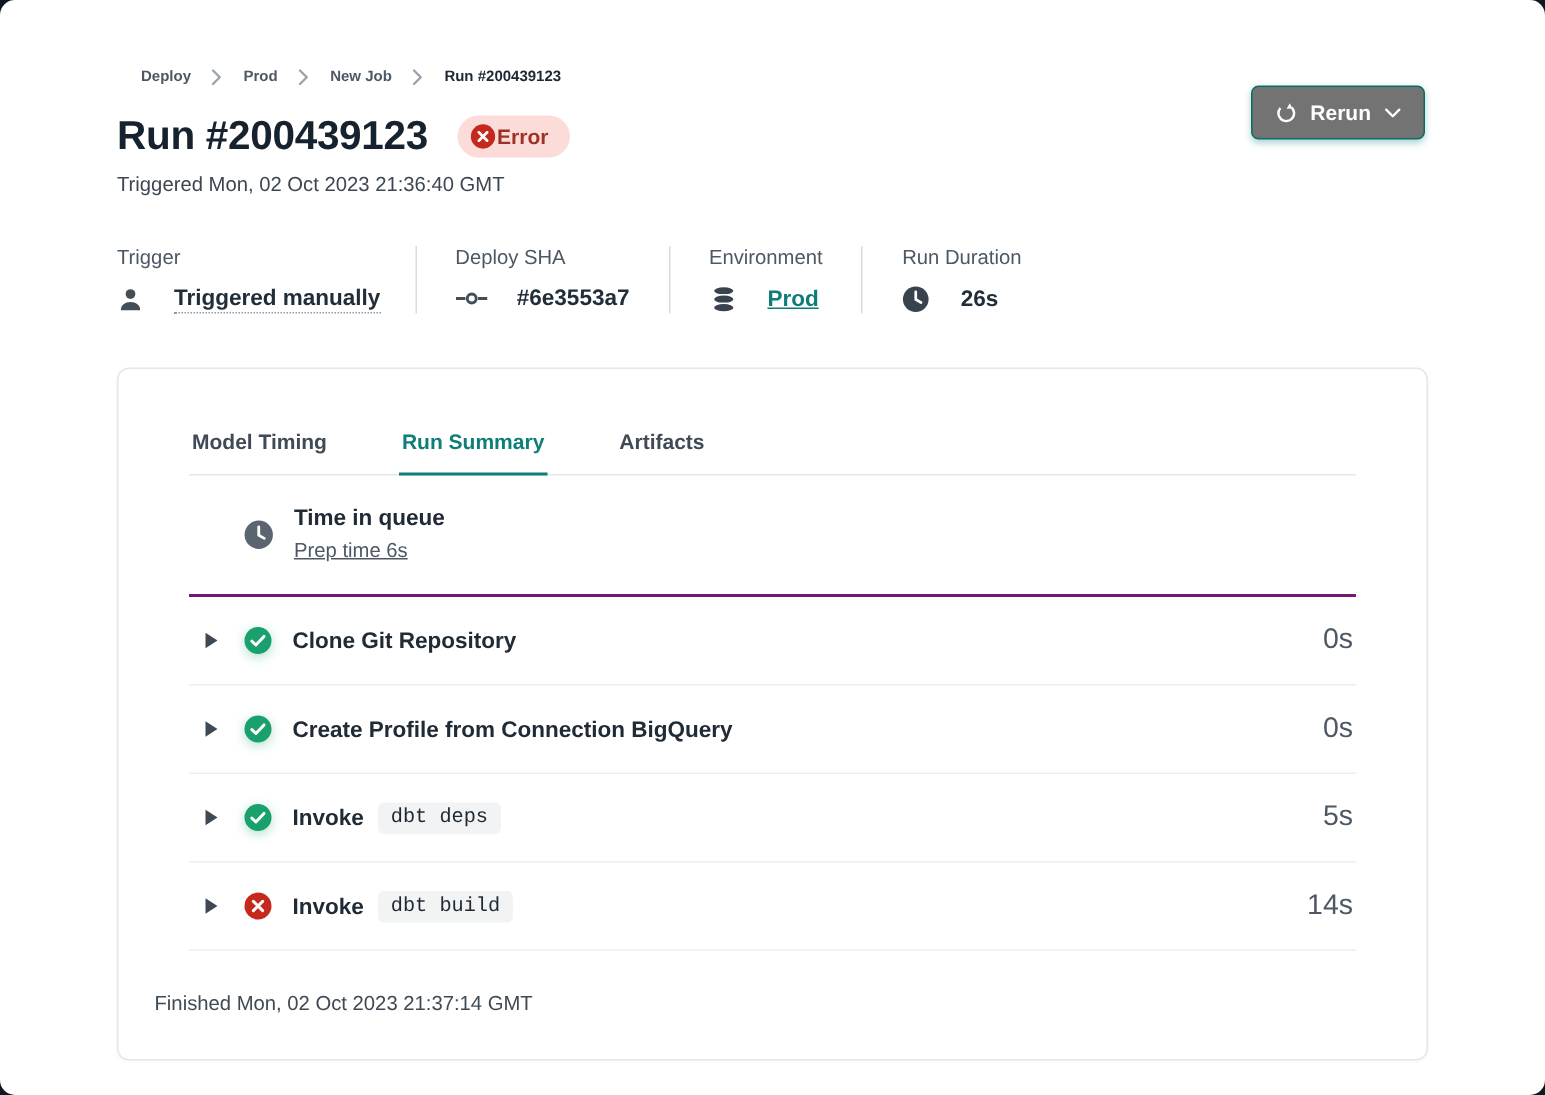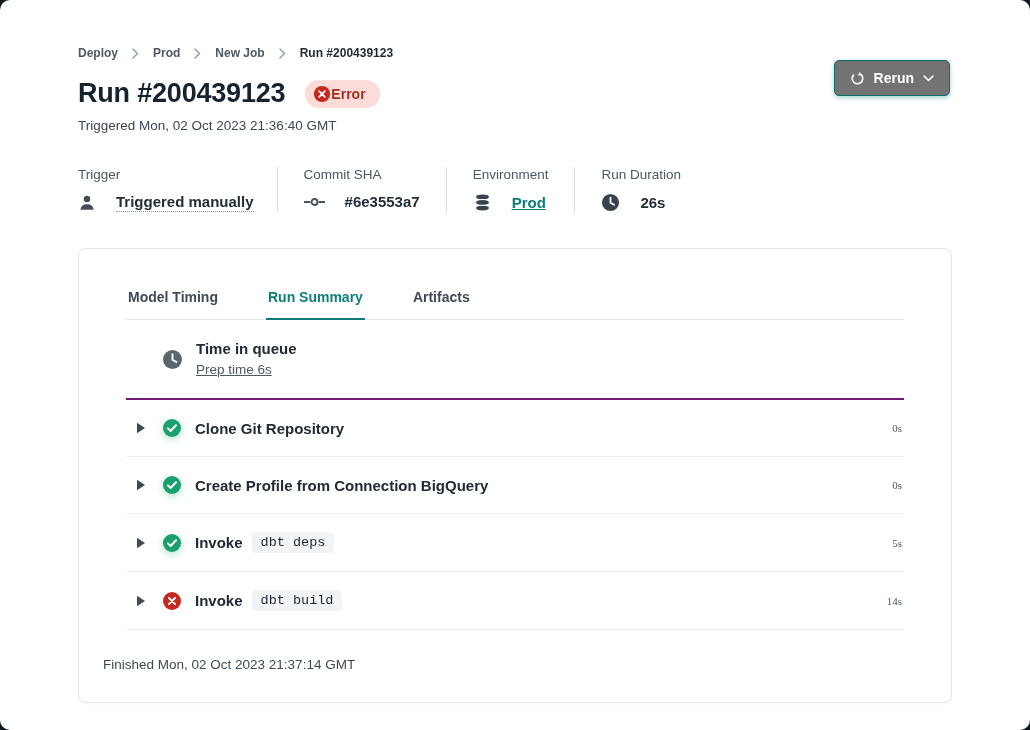--- a/index.html
+++ b/index.html
@@ -1,20 +1,20 @@
 <!DOCTYPE html>
 <html><head>
 <meta charset="utf-8">
 <style>
   * { margin:0; padding:0; box-sizing:border-box; }
   html,body { width:1030px; height:730px; background:#10181f; font-family:"Liberation Sans", sans-serif; }
   .page { position:absolute; inset:0; background:#ffffff; border-radius:10px; overflow:hidden; }
 
   
-  .breadcrumb { display:flex; align-items:center; gap:14px; padding:46px 78px 0 78px; font-size:12px; font-weight:600; color:#4e5864; }
+  .breadcrumb { display:flex; align-items:center; gap:14px; padding:46px 78px 0 78px; font-size:10px; font-weight:600; color:#4e5864;margin-left:16px; }
   .crumb { cursor:pointer; }
   .crumb.current { color:#1d2833; font-weight:700; }
   .crumb-sep { display:flex; align-items:center; }
 
   
   .header { padding:18px 78px 0 78px; position:relative; }
   .title-row { display:flex; align-items:center; gap:20px; }
   h1.run-title { font-size:27px; font-weight:700; color:#16222e; letter-spacing:-0.2px; }
   .badge { display:inline-flex; align-items:center; background:#fbdcd8; border-radius:999px; padding:5px 14px 5px 8px; }
   .badge .x-circle { width:18px; height:18px; }
@@ -46,21 +46,21 @@
   .tab.active { color:#0f7e79; border-bottom-color:#0f7e79; }
 
   
   .row { display:flex; align-items:center; border-bottom:1px solid #eceef0; padding:18px 0; min-height:57px; }
   .caret { width:12px; margin:0 14px 0 10px; display:flex; align-items:center; cursor:pointer; }
   .status { width:20px; height:20px; margin-right:13px; display:flex; }
   .status.ok svg { filter:drop-shadow(0 2px 4px rgba(25,160,108,.35)); }
   .row-label { font-size:15px; font-weight:700; color:#212b36; }
   .cmd-chip { font-family:"Liberation Mono","DejaVu Sans Mono",monospace; font-size:13.5px; color:#1f2933;
     background:#f1f3f4; border-radius:4px; padding:3px 9px; margin-left:9px; }
-  .duration { margin-left:auto; font-size:11px; color:#4d5864; padding-right:2px;font-family:Liberation Serif, serif; }
+  .duration { margin-left:auto; font-size:19px; color:#4d5864; padding-right:2px; }
 
   .queue-row { display:flex; align-items:center; border-bottom:2px solid #701a75; padding:20px 0; }
   .queue-icon { width:21px; height:21px; margin:0 13px 0 36px; }
   .queue-title { font-size:15px; font-weight:700; color:#212b36; }
   .queue-link { display:inline-block; margin-top:5px; font-size:13.5px; color:#4d5864; text-decoration:underline; cursor:pointer; }
 
   .card-footer { padding:27px 24px 30px 24px; font-size:13.5px; color:#3f4a55; }
 </style>
 </head>
 <body>
@@ -127,21 +127,21 @@
         <span class="meta-icon">
           <svg width="18" height="18" viewBox="0 0 20 20">
               <circle cx="10" cy="5.6" r="3.6" fill="#434e59"></circle>
               <path d="M2.8 17.6c0-4 3.2-6.2 7.2-6.2s7.2 2.2 7.2 6.2z" fill="#434e59"></path>
             </svg>
         </span>
         <span class="val-dotted">Triggered manually</span>
       </div>
     </div>
     <div class="meta-col">
-      <div class="meta-label">Commit SHA</div>
+      <div class="meta-label">Deploy SHA</div>
       <div class="meta-value">
         <span class="meta-icon">
           <svg width="21" height="12" viewBox="0 0 24 12">
               <line x1="0" y1="6" x2="7.2" y2="6" stroke="#434e59" stroke-width="2.2"></line>
               <line x1="16.8" y1="6" x2="24" y2="6" stroke="#434e59" stroke-width="2.2"></line>
               <circle cx="12" cy="6" r="3.4" fill="none" stroke="#434e59" stroke-width="2.2"></circle>
             </svg>
         </span>
         <span>#6e3553a7</span>
       </div>

